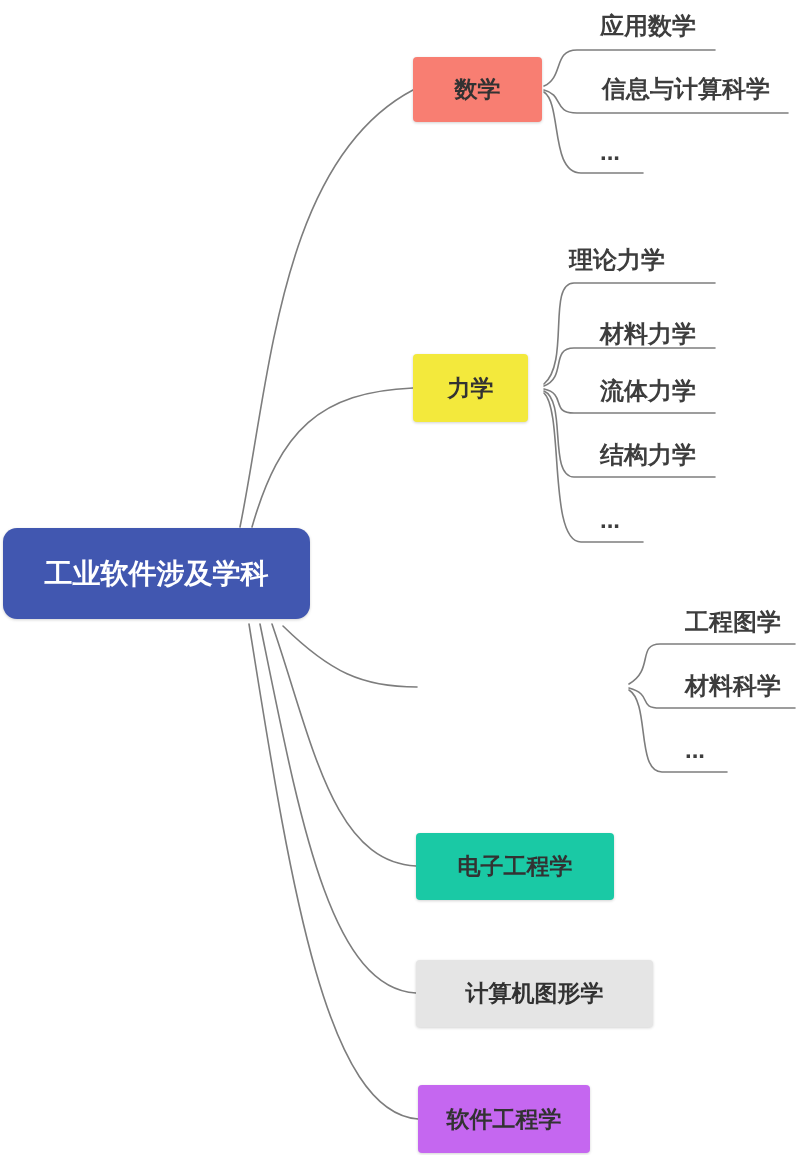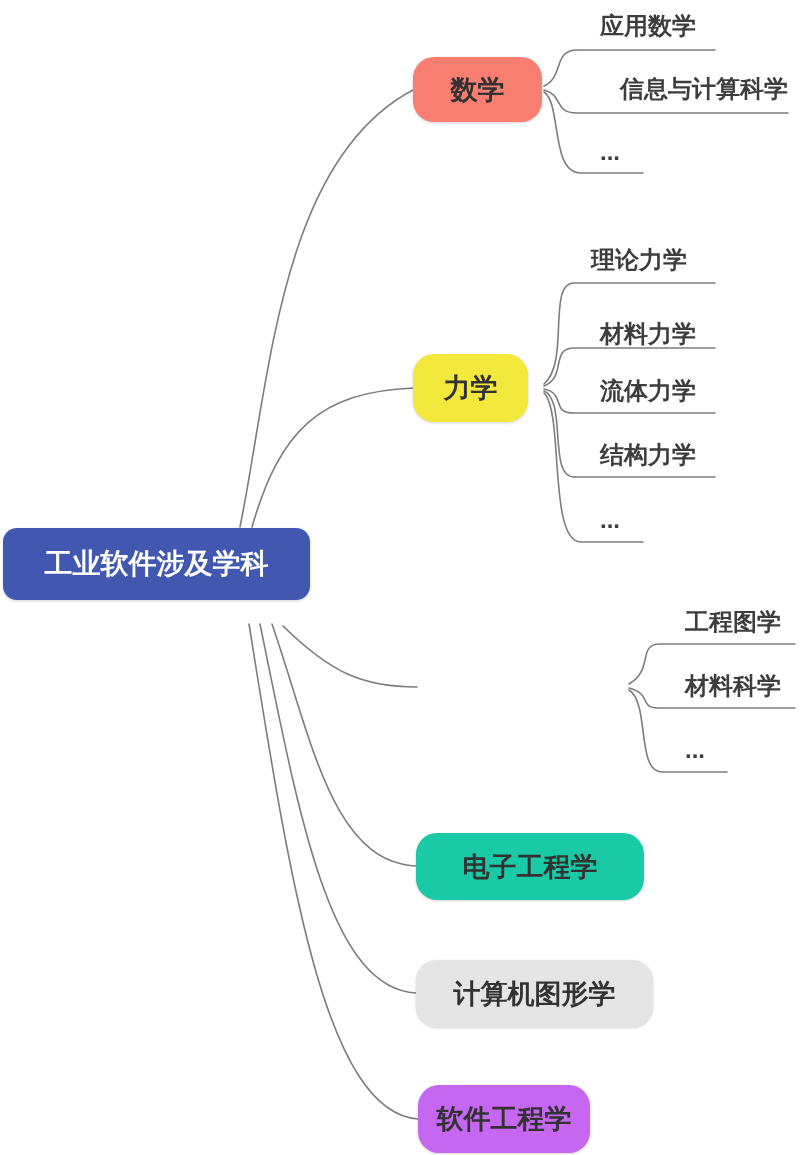--- a/index.html
+++ b/index.html
@@ -36,22 +36,22 @@
     box-shadow: 0 1px 3px rgba(0,0,0,0.18);
     cursor: default;
     white-space: nowrap;
   }
   .node.root {
     border-radius: 14px;
     font-size: 28px;
     color: var(--root-text, #ffffff);
   }
   .node.branch {
-    border-radius: 21px;
-    font-size: 27px;
+    border-radius: 4px;
+    font-size: 23px;
     color: var(--branch-text, #323232);
   }
   .leaf {
     position: absolute;
     font-size: 24px;
     font-weight: bold;
     line-height: 24px;
     color: var(--leaf-text, #3d3d3d);
     white-space: nowrap;
     cursor: default;
@@ -79,38 +79,38 @@
     <path d="M 544,386 C 567,377 550,348 574,348 H 715"></path>
     <path d="M 544,389 C 567,394 550,413 574,413 H 715"></path>
     <path d="M 544,391 C 567,401 548,477 574,477 H 715"></path>
     <path d="M 544,393 C 564,412 548,542 581,542 H 643"></path>
 
     <path d="M 629,684 C 654,670 637,644 660,644 H 795"></path>
     <path d="M 629,688 C 654,695 637,708 660,708 H 795"></path>
     <path d="M 629,690 C 650,703 636,772 662,772 H 727"></path>
   </svg>
 
-  <div class="node root" style="left: 3px; top: 528px; width: 307px; height: 72px; background-color: rgb(65, 87, 176);">工业软件涉及学科</div>
+  <div class="node root" style="left: 3px; top: 528px; width: 307px; height: 91px; background-color: rgb(65, 87, 176);">工业软件涉及学科</div>
 
   <div class="node branch" style="left: 413px; top: 57px; width: 129px; height: 65px; background-color: rgb(248, 126, 114);">数学</div>
 
   <div class="node branch" style="left: 413px; top: 354px; width: 115px; height: 68px; background-color: rgb(243, 233, 60);">力学</div>
 
 
-  <div class="node branch" style="left: 416px; top: 833px; width: 228px; height: 67px; background-color: rgb(26, 201, 165);">电子工程学</div>
+  <div class="node branch" style="left: 416px; top: 833px; width: 198px; height: 67px; background-color: rgb(26, 201, 165);">电子工程学</div>
 
   <div class="node branch" style="left: 416px; top: 960px; width: 237px; height: 67px; background-color: #e5e5e5;">计算机图形学</div>
 
   <div class="node branch" style="left: 418px; top: 1085px; width: 172px; height: 68px; background-color: rgb(197, 103, 240);">软件工程学</div>
 
   <div class="leaf" style="left:600px; top:14px;">应用数学</div>
-  <div class="leaf" style="left:602px; top:77px;margin-left:18px;">信息与计算科学</div>
+  <div class="leaf" style="left:602px; top:77px;">信息与计算科学</div>
   <div class="leaf" style="left:600px; top:140px;">...</div>
 
-  <div class="leaf" style="left:591px; top:248px;">理论力学</div>
+  <div class="leaf" style="left:569px; top:248px;">理论力学</div>
   <div class="leaf" style="left:600px; top:314px;margin-top:8px;">材料力学</div>
   <div class="leaf" style="left:600px; top:379px;">流体力学</div>
   <div class="leaf" style="left:600px; top:443px;">结构力学</div>
   <div class="leaf" style="left:600px; top:508px;">...</div>
 
   <div class="leaf" style="left:685px; top:610px;">工程图学</div>
   <div class="leaf" style="left:685px; top:674px;text-align:center;">材料科学</div>
   <div class="leaf" style="left:685px; top:738px;">...</div>
 
 </div>

